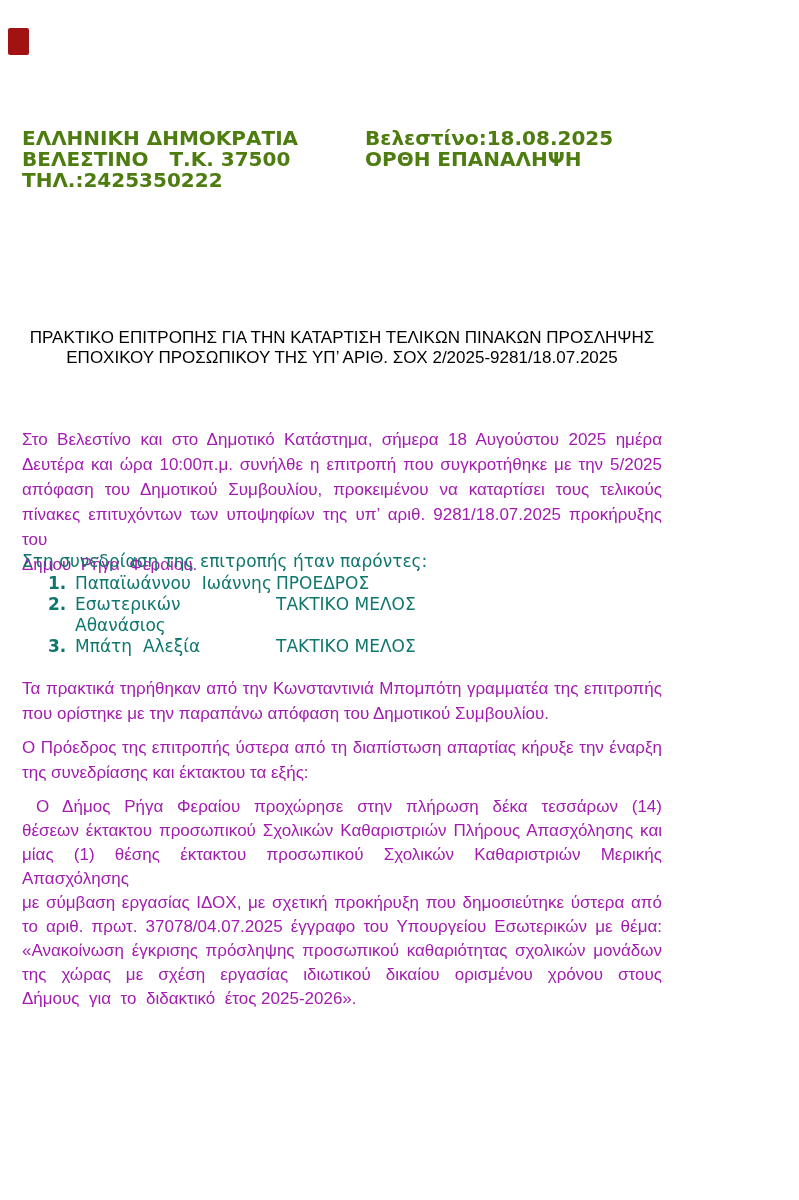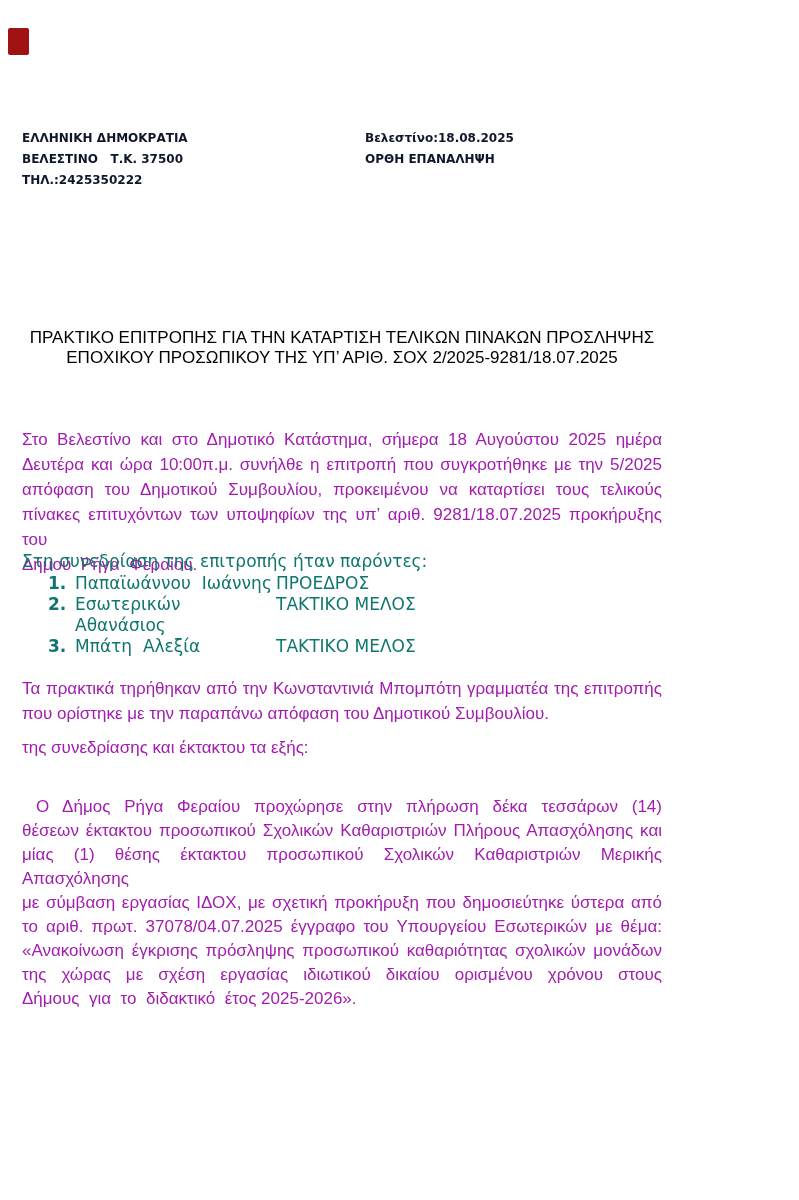--- a/index.html
+++ b/index.html
@@ -19,23 +19,23 @@
     background: #a11212;
     border-radius: 2px;
   }
   
   .header-block {
     position: absolute;
     left: 22px; top: 128px;
     width: 640px;
     font-family: "DejaVu Sans", sans-serif;
     font-weight: 700;
-    font-size: 12px;
+    font-size: 20px;
     line-height: 21px;
-    color: #0f172a;
+    color: #4d7c0f;
   }
   .header-row { display: flex; }
   .header-row .hl { width: 343px; white-space: pre-wrap; }
   .header-row .hr { white-space: pre-wrap; }
   
   .title-block {
     position: absolute;
     left: 22px; top: 328px;
     width: 640px;
     font-family: "Liberation Sans", sans-serif;
@@ -138,20 +138,21 @@
       </div>
     </div>
   </div>
 
   <div class="para" id="p2">
     <div class="j">Τα πρακτικά τηρήθηκαν από την Κωνσταντινιά  Μπομπότη γραμματέα της επιτροπής</div>
     <div class="l">που ορίστηκε με την παραπάνω απόφαση του Δημοτικού Συμβουλίου.</div>
   </div>
 
   <div class="para" id="p3">
+    <div class="j">Ο Πρόεδρος της επιτροπής ύστερα από τη διαπίστωση απαρτίας κήρυξε την έναρξη</div>
     <div class="l">της συνεδρίασης και έκτακτου τα εξής:</div>
   </div>
 
   <div class="para" id="p4">
     <div class="j">Ο Δήμος Ρήγα Φεραίου  προχώρησε στην πλήρωση  δέκα  τεσσάρων  (14)
 θέσεων έκτακτου προσωπικού Σχολικών Καθαριστριών Πλήρους Απασχόλησης και
 μίας (1) θέσης έκτακτου προσωπικού Σχολικών Καθαριστριών Μερικής Απασχόλησης
 με σύμβαση εργασίας ΙΔΟΧ,  με  σχετική προκήρυξη που δημοσιεύτηκε ύστερα από
 το  αριθ. πρωτ. 37078/04.07.2025 έγγραφο του  Υπουργείου  Εσωτερικών  με  θέμα:
 «Ανακοίνωση  έγκρισης  πρόσληψης  προσωπικού καθαριότητας σχολικών  μονάδων

